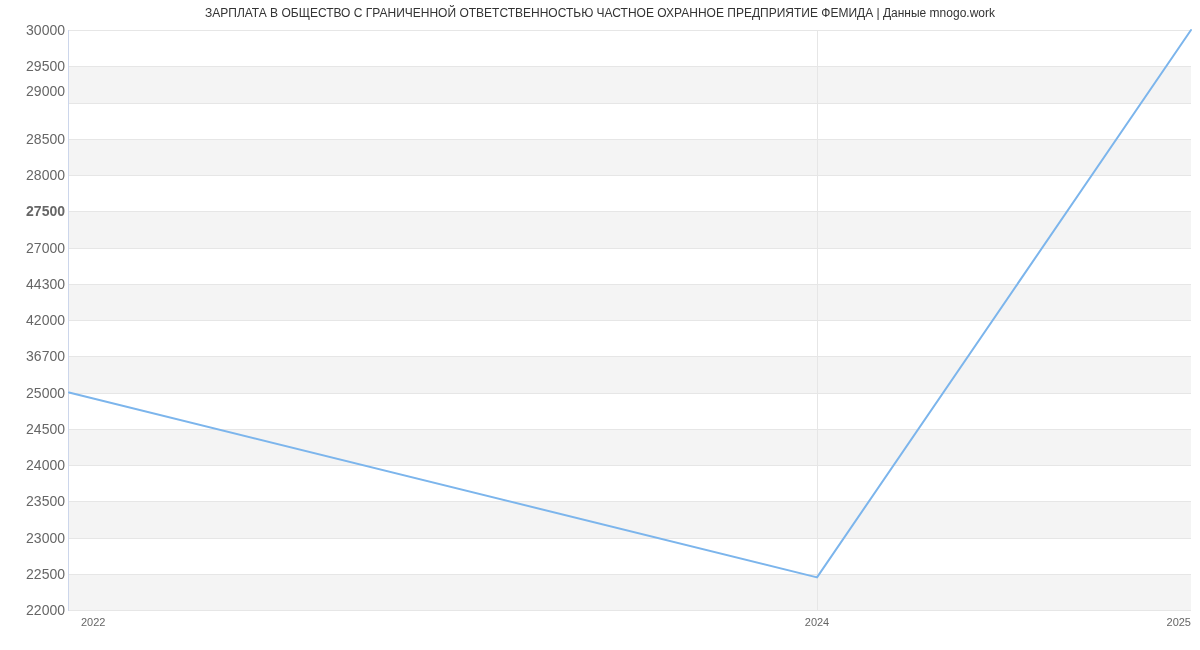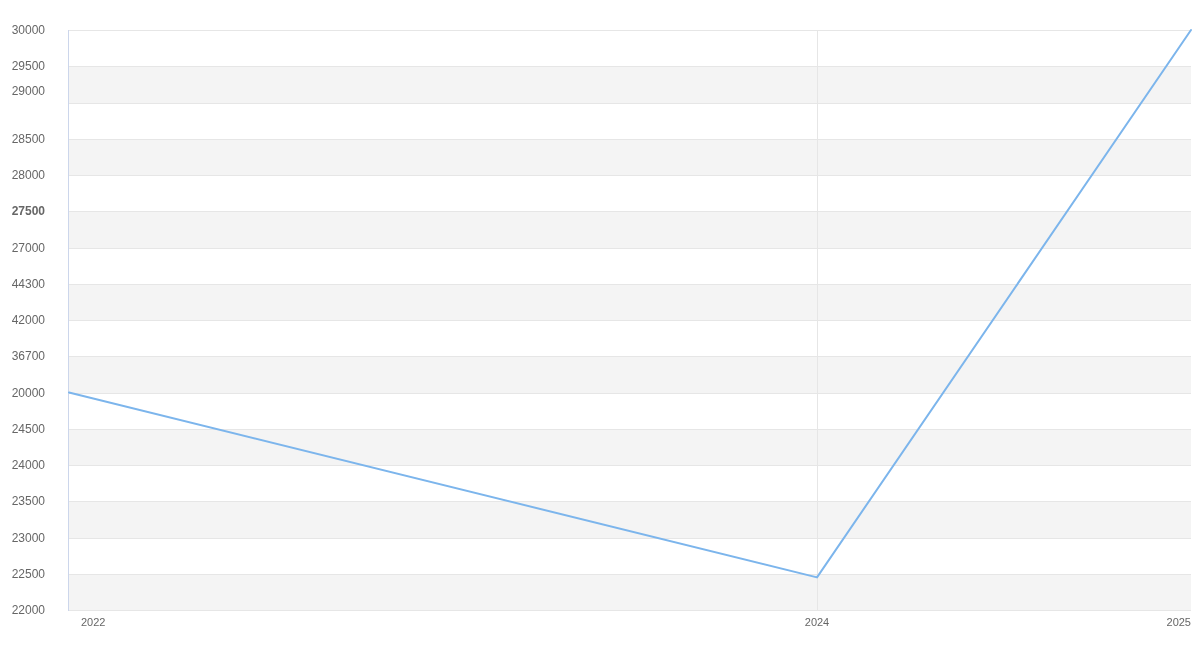--- a/index.html
+++ b/index.html
@@ -53,23 +53,23 @@
   .v-gridline {
     position:absolute;
     top:0;
     height:100%;
     width:1px;
     background:#e6e6e6;
   }
   .y-tick {
     position: absolute;
     right: 100%;
-    margin-right: 24px;
+    margin-right: 4px;
     transform: translateY(-50%);
-    font-size: 12px;
+    font-size: 14px;
     color: #666666;
     white-space: nowrap;
   }
   .x-tick {
     position:absolute;
     top:100%;
     margin-top:6px;
     transform: translateX(-50%);
     font-size:11px;
     color:#666666;
@@ -87,20 +87,21 @@
     stroke: #7cb5ec;
     stroke-width: 2;
     stroke-linejoin: round;
     stroke-linecap: round;
   }
 </style>
 </head>
 <body>
 
 <div class="chart-wrap">
+  <div class="title">ЗАРПЛАТА В ОБЩЕСТВО С ГРАНИЧЕННОЙ ОТВЕТСТВЕННОСТЬЮ ЧАСТНОЕ ОХРАННОЕ ПРЕДПРИЯТИЕ ФЕМИДА | Данные mnogo.work</div>
   <div class="plot" id="plot">
       <div class="band" style="top: 36.25px; height: 36.25px;"></div>
       <div class="band" style="top: 108.75px; height: 36.25px;"></div>
       <div class="band" style="top: 181.25px; height: 36.25px;"></div>
       <div class="band" style="top: 253.75px; height: 36.25px;"></div>
       <div class="band" style="top: 326.25px; height: 36.25px;"></div>
       <div class="band" style="top: 398.75px; height: 36.25px;"></div>
       <div class="band" style="top: 471.25px; height: 36.25px;"></div>
       <div class="band" style="top: 543.75px; height: 36.25px;"></div>
     <div class="gridline" style="top: 580px;"></div>
@@ -123,21 +124,21 @@
       <div class="v-gridline" style="left: 748px;"></div>
       <svg class="series" id="series-svg" preserveAspectRatio="none" viewBox="0 0 1122 580">
       <path id="line-path" class="line" d="M0 362.5 L748 547.375 L1122 0" style="stroke: rgb(124, 181, 236);"></path>
     </svg>
   <div class="y-tick" style="top: 580px;">22000</div>
       <div class="y-tick" style="top: 543.75px;">22500</div>
       <div class="y-tick" style="top: 507.5px;">23000</div>
       <div class="y-tick" style="top: 471.25px;">23500</div>
       <div class="y-tick" style="top: 435px;">24000</div>
       <div class="y-tick" style="top: 398.75px;">24500</div>
-      <div class="y-tick" style="top: 362.5px;">20000</div>
+      <div class="y-tick" style="top: 362.5px;">25000</div>
       <div class="y-tick" style="top: 326.25px;">36700</div>
       <div class="y-tick" style="top: 290px;">42000</div>
       <div class="y-tick" style="top: 253.75px;">44300</div>
       <div class="y-tick" style="top: 217.5px;">27000</div>
       <div class="y-tick" style="top: 181.25px; font-weight: bold;">27500</div>
       <div class="y-tick" style="top: 145px;">28000</div>
       <div class="y-tick" style="top: 108.75px;">28500</div>
       <div class="y-tick" style="top: 61px;">29000</div>
       <div class="y-tick" style="top: 36.25px;">29500</div>
       <div class="y-tick" style="top: 0px;">30000</div>

